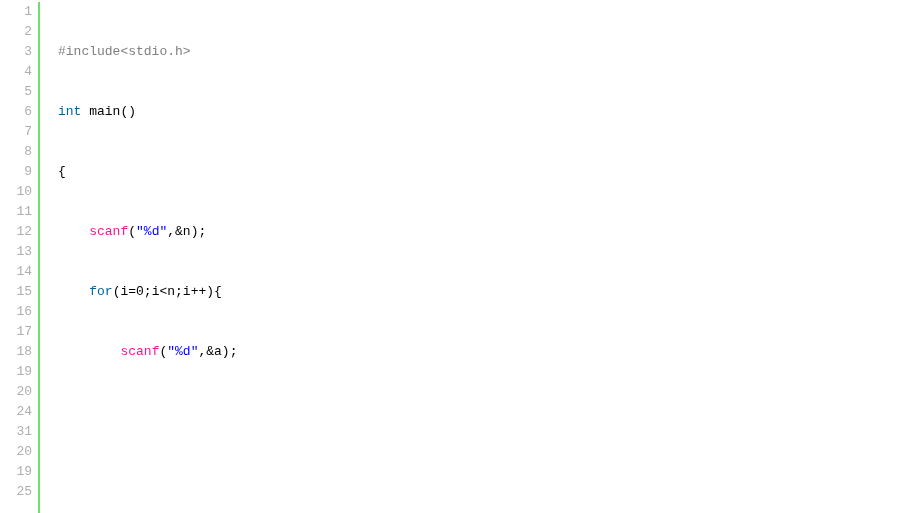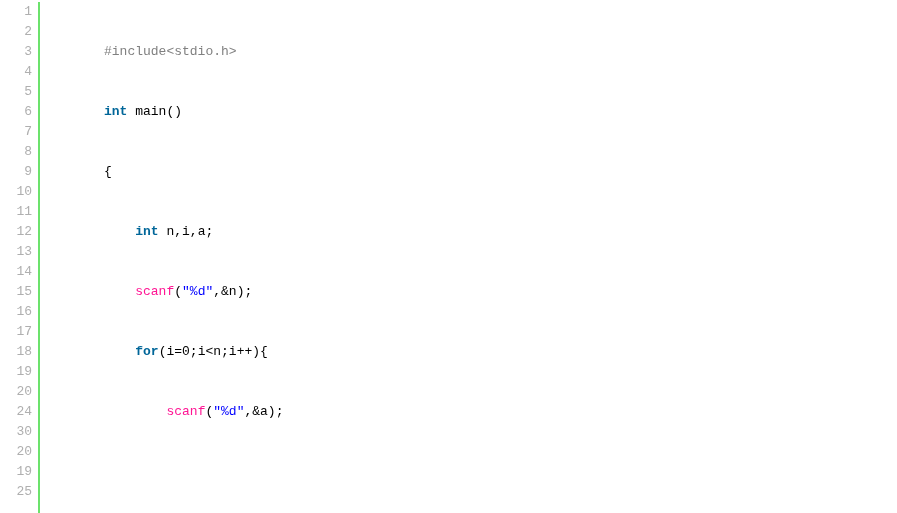--- a/index.html
+++ b/index.html
@@ -25,23 +25,22 @@
   .gutter div {
     height: 20px;
   }
   .code {
     padding-left: 18px;
     white-space: pre;
     color: #000;
   }
   .code .line {
     height: 20px;
-    margin-left: 46px;
   }
-  .keyword { color: #006699; font-weight: bold; }
+  .keyword { color: #006699; font-weight: normal; }
   .func    { color: #ff1493; }
   .string  { color: #0000ff; }
   .plain   { color: #000000; text-align: center; }
   .pre     { color: #808080; }
 </style>
 </head>
 <body>
 
 <div class="code-container">
   <div class="gutter">
@@ -59,31 +58,30 @@
     <div>12</div>
     <div>13</div>
     <div>14</div>
     <div>15</div>
     <div>16</div>
     <div>17</div>
     <div>18</div>
     <div>19</div>
     <div>20</div>
     <div>24</div>
-    <div>30</div>
+    <div>31</div>
     <div>20</div>
     <div>19</div>
     <div>25</div>
   </div>
 
   <div class="code">
     <div class="line"><span class="pre">#include&lt;stdio.h&gt;</span></div>
     <div class="line"><span class="keyword">int</span><span class="plain"> main()</span></div>
     <div class="line"><span class="plain">{</span></div>
-    <div class="line"><span class="plain">    </span><span class="keyword">int</span><span class="plain"> n,i,a;</span></div>
     <div class="line"><span class="plain">    </span><span class="func">scanf</span><span class="plain">(</span><span class="string">"%d"</span><span class="plain">,&amp;n);</span></div>
     <div class="line"><span class="plain">    </span><span class="keyword">for</span><span class="plain">(i=0;i&lt;n;i++){</span></div>
     <div class="line"><span class="plain">        </span><span class="func">scanf</span><span class="plain">(</span><span class="string">"%d"</span><span class="plain">,&amp;a);</span></div>
     
     
     
     
     
     
     

